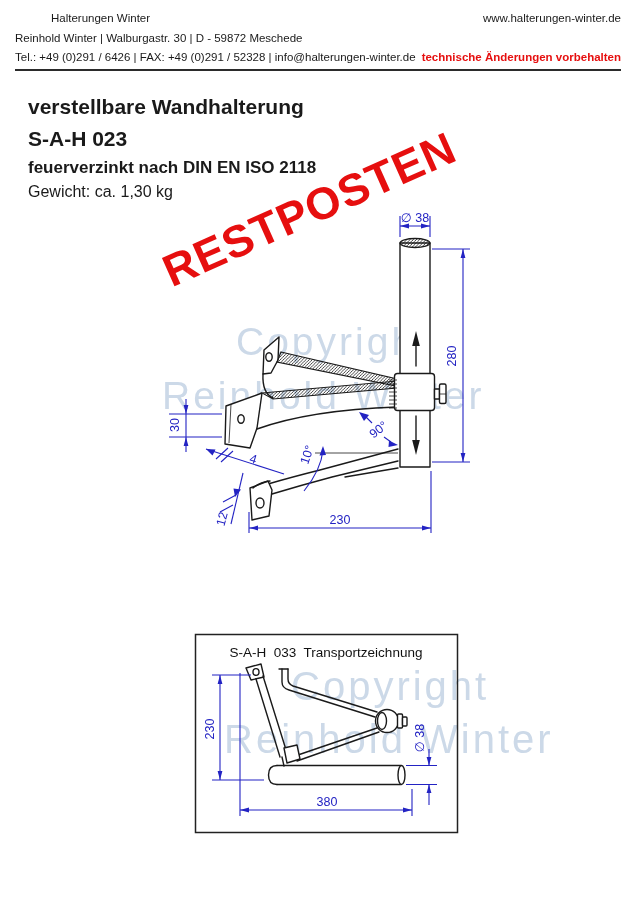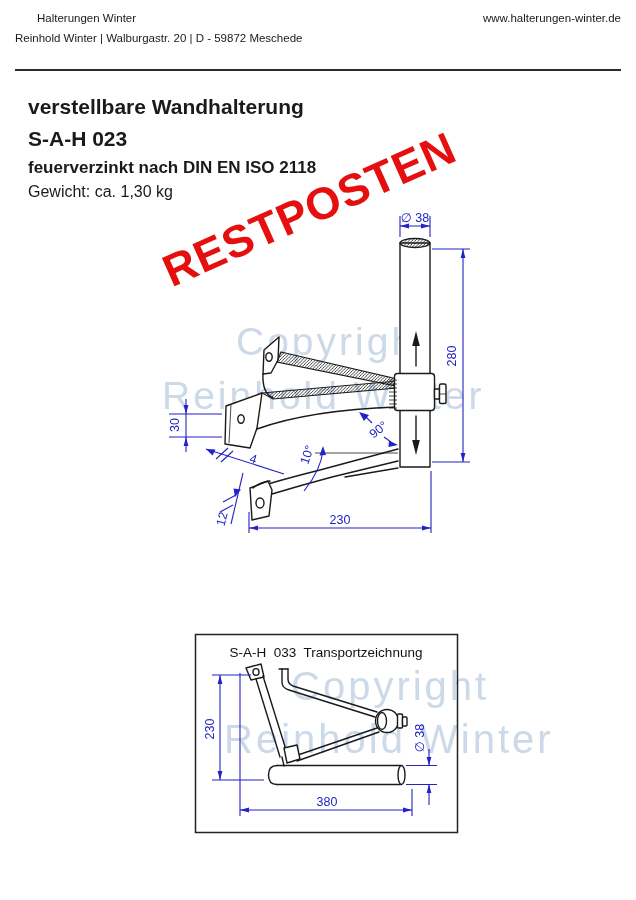--- a/index.html
+++ b/index.html
@@ -31,23 +31,25 @@
   .d{stroke:var(--blue,#2323c3);stroke-width:1.1;fill:none;}
   .da{fill:var(--blue,#2323c3);stroke:none;}
   .dt{fill:var(--blue,#2323c3);font-family:"Liberation Sans",sans-serif;font-size:12.5px;}
   .bt{fill:#111;font-family:"Liberation Sans",sans-serif;font-size:13.5px;}
 </style>
 </head>
 <body>
 
 <div class="page">
 
-  <div class="abs hdr" style="left:1px;top:13px;padding-left:36px;">Halterungen Winter</div>
+  <div class="abs hdr" style="left:15px;top:13px;padding-left:36px;">Halterungen Winter</div>
   <div class="abs hdr hdr-right" style="right:15px;top:13px;">www.halterungen-winter.de</div>
-  <div class="abs hdr" style="left:15px;top:33px;">Reinhold Winter | Walburgastr. 20 | D - 59872 Meschede</div>
+  <div class="abs hdr" style="left:15px;top:33px;">Reinhold Winter | Walburgastr. 30 | D - 59872 Meschede</div>
+  <div class="abs hdr" style="left:15px;top:52px;">Tel.: +49 (0)291 / 6426 | FAX: +49 (0)291 / 52328 | info@halterungen-winter.de</div>
+  <div class="abs hdr hdr-right notice" style="right:15px;top:52px;">technische Änderungen vorbehalten</div>
   <div class="rule"></div>
 
   <div class="abs t1" style="left:28px;top:95px;">verstellbare Wandhalterung</div>
   <div class="abs t2" style="left:28px;top:127px;">S-A-H 023</div>
   <div class="abs t3" style="left:28px;top:158px;">feuerverzinkt nach DIN EN ISO 2118</div>
   <div class="abs t4" style="left:28px;top:183px;">Gewicht: ca. 1,30 kg</div>
 
   <div class="wm" style="left:236px;top:320px;">Copyright</div>
   <div class="wm" style="left:162px;top:374px;">Reinhold Winter</div>
   <div class="wm" style="left:291px;top:664px;font-size:40px;">Copyright</div>

